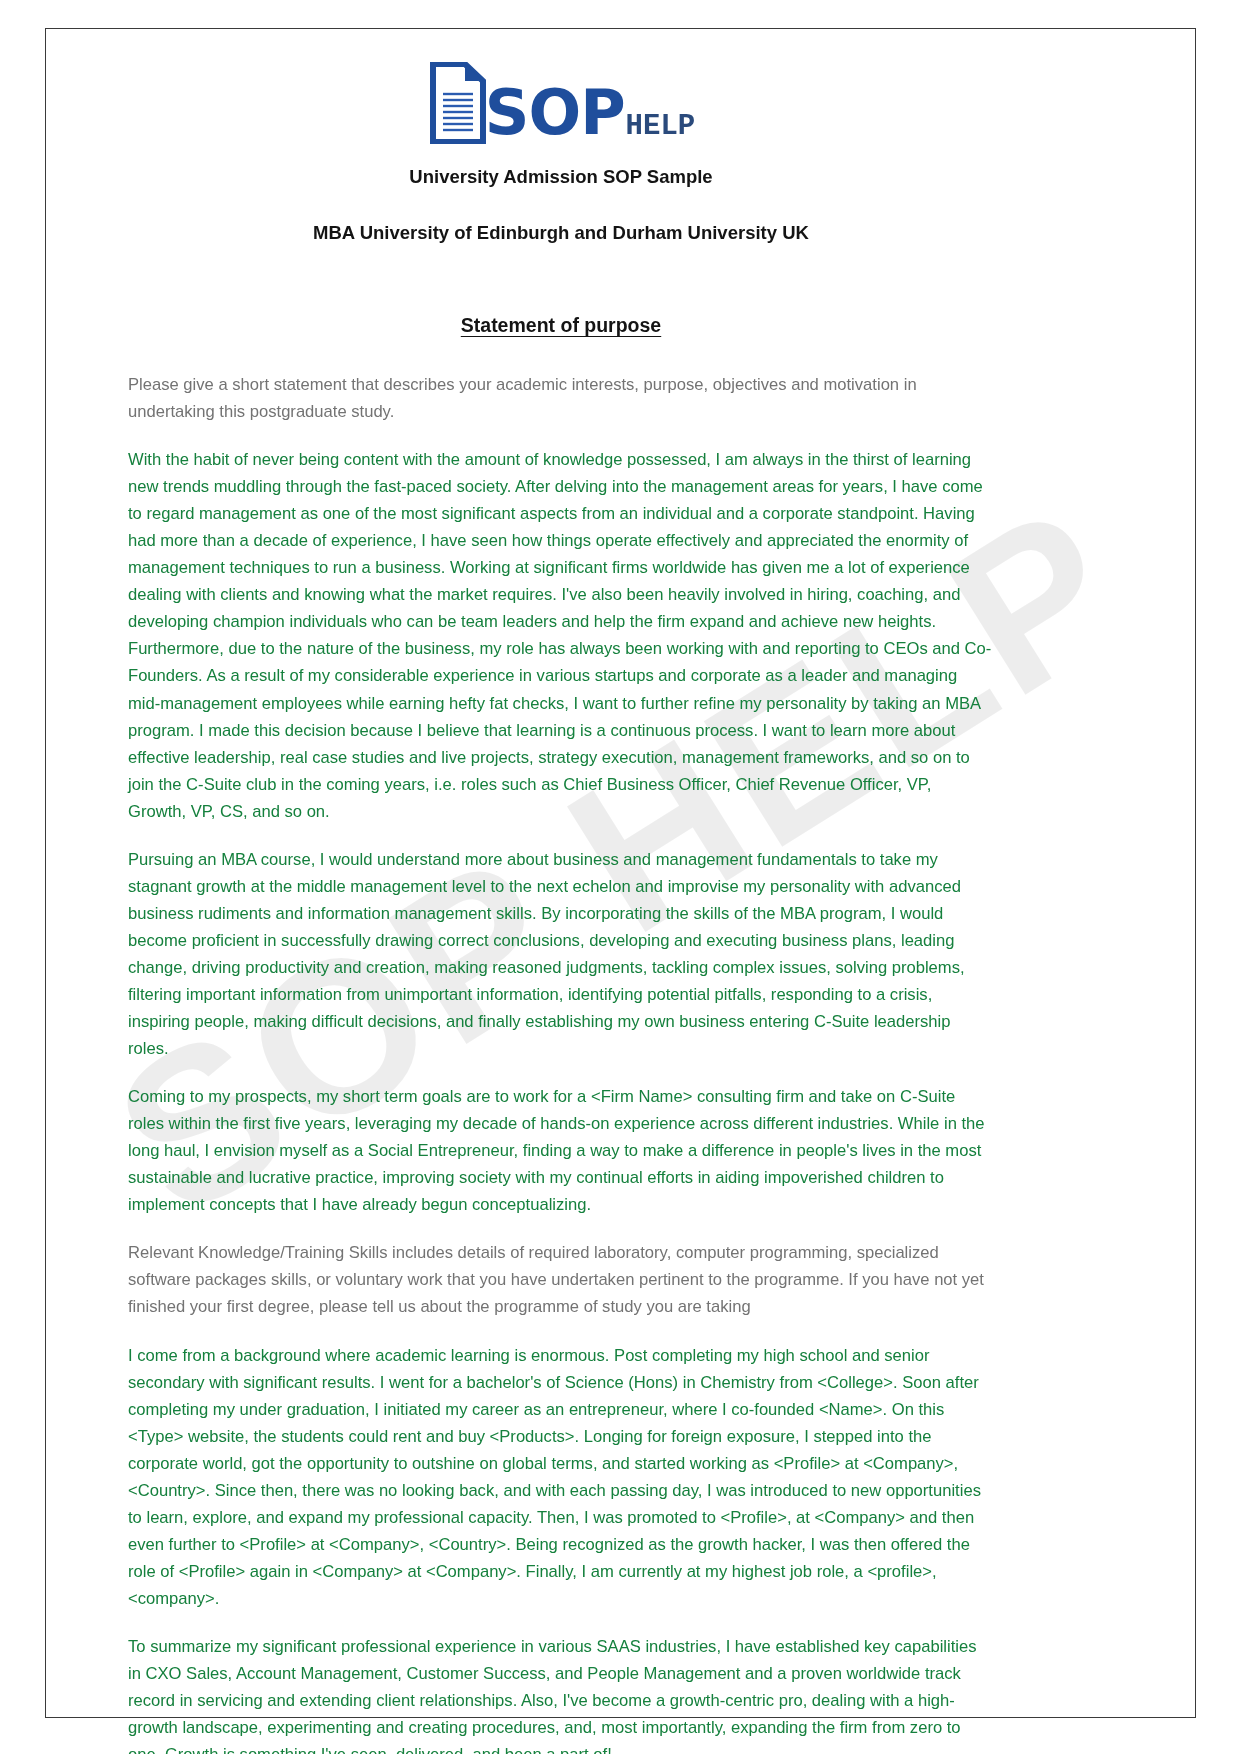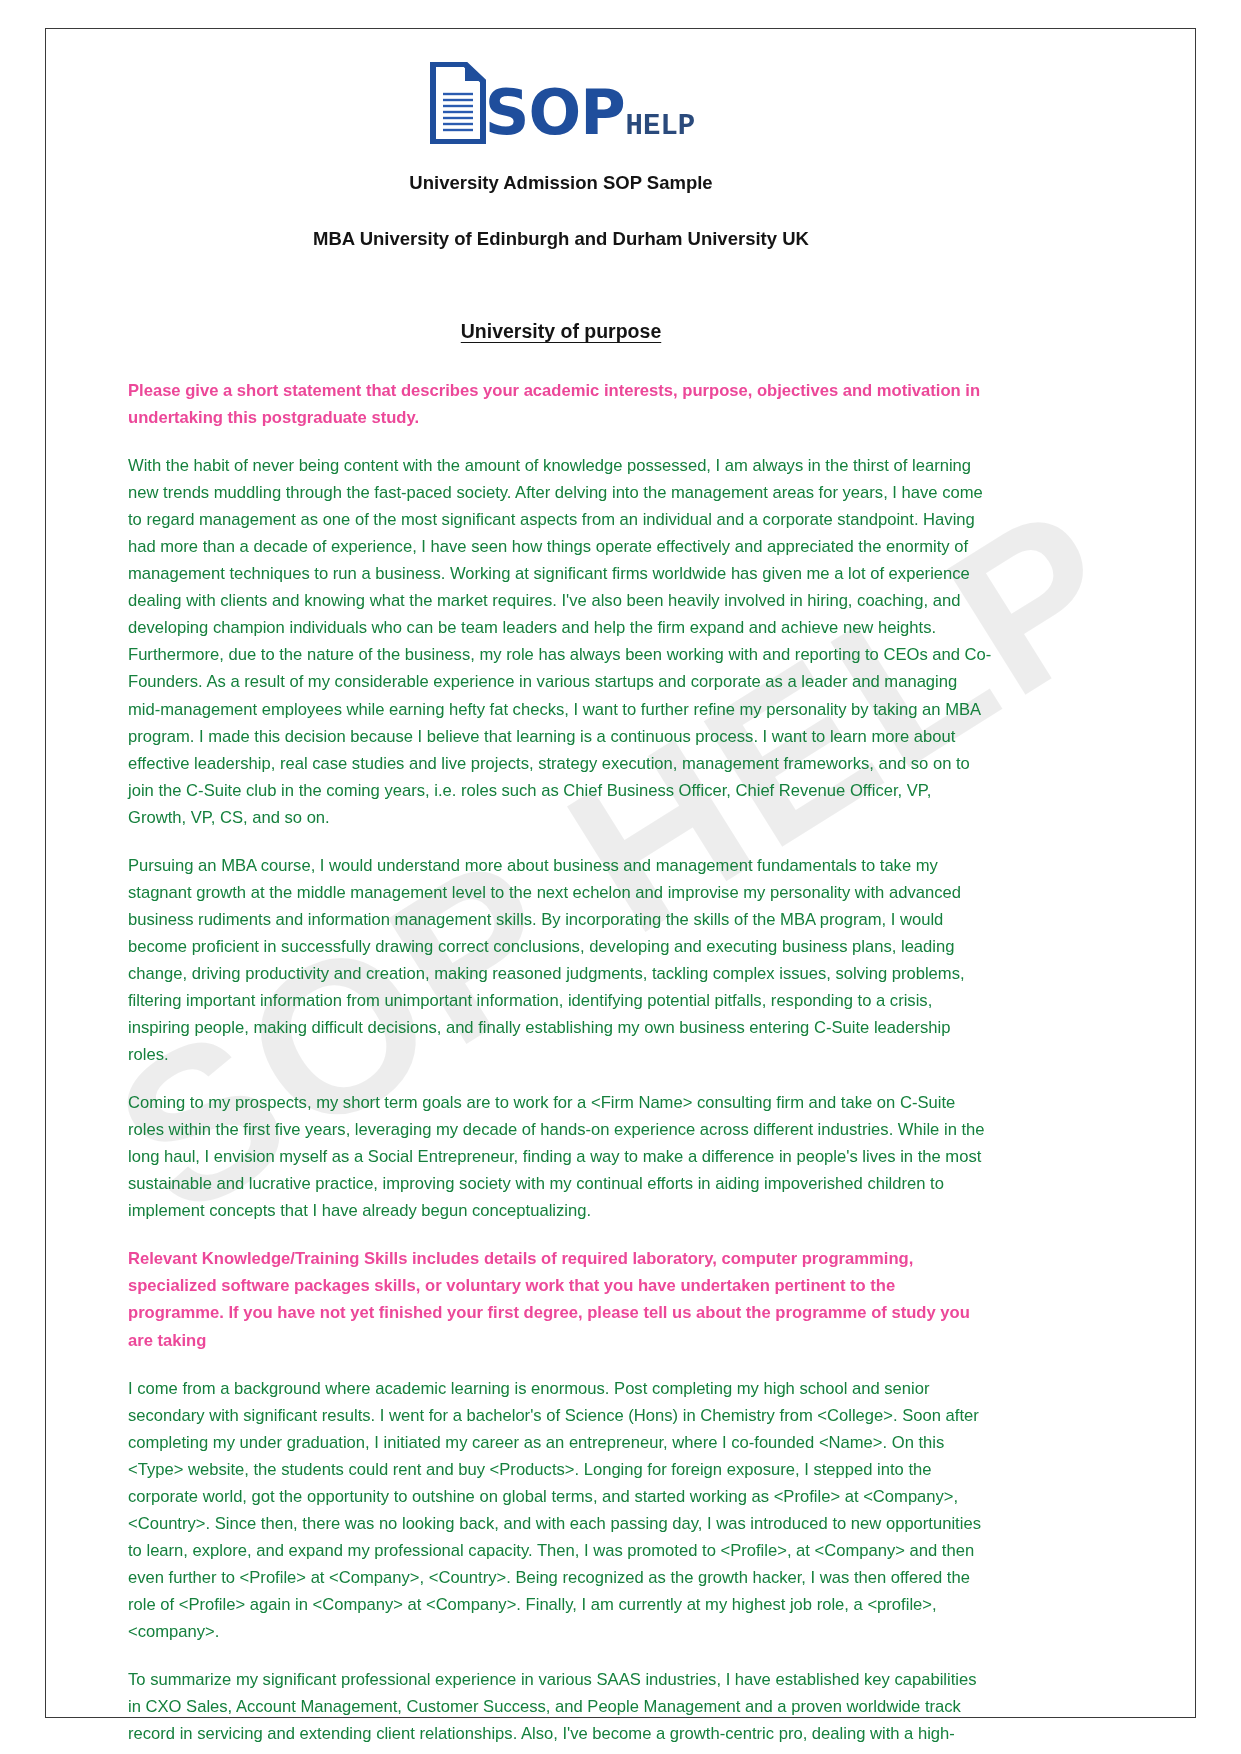--- a/index.html
+++ b/index.html
@@ -60,21 +60,21 @@
     z-index: 0;
   }
 
   
   .logo-wrap {
     position: relative;
     display: flex;
     justify-content: center;
     align-items: flex-end;
     height: 92px;
-    margin-bottom: 28px;
+    margin-bottom: 22px;
     z-index: 2;
   }
   .logo {
     display: flex;
     align-items: flex-end;
     gap: 0px;
   }
   .logo-doc {
     width: 62px;
     height: 82px;
@@ -133,22 +133,22 @@
   p.para {
     margin: 0 0 21px 0;
     font-size: 16.6px;
     line-height: 1.63;
     color: #15803d;
     text-align: left;
     position: relative;
     z-index: 2;
   }
   p.para.bold {
-    font-weight: 700;
-    color: #ec4899;
+    font-weight: 400;
+    color: #737373;
   }
   p.para:last-child { margin-bottom: 0; }
 </style>
 </head>
 <body>
 
 <div class="page">
 
   <div class="page-border"></div>
 
@@ -174,21 +174,21 @@
         <div class="logo-text">
           <span class="logo-sop">SOP</span>
           <span class="logo-help">HELP</span>
         </div>
       </div>
     </div>
 
     <h1 class="doc-title">University Admission SOP Sample</h1>
     <h2 class="doc-subtitle">MBA University of Edinburgh and Durham University UK</h2>
 
-    <h3 class="section-heading"><span>University of purpose</span></h3>
+    <h3 class="section-heading"><span>Statement of purpose</span></h3>
 
     <p class="para bold">Please give a short statement that describes your academic interests, purpose, objectives and motivation in undertaking this postgraduate study.</p>
     <p class="para">With the habit of never being content with the amount of knowledge possessed, I am always in the thirst of learning new trends muddling through the fast-paced society. After delving into the management areas for years, I have come to regard management as one of the most significant aspects from an individual and a corporate standpoint. Having had more than a decade of experience, I have seen how things operate effectively and appreciated the enormity of management techniques to run a business. Working at significant firms worldwide has given me a lot of experience dealing with clients and knowing what the market requires. I've also been heavily involved in hiring, coaching, and developing champion individuals who can be team leaders and help the firm expand and achieve new heights. Furthermore, due to the nature of the business, my role has always been working with and reporting to CEOs and Co-Founders. As a result of my considerable experience in various startups and corporate as a leader and managing mid-management employees while earning hefty fat checks, I want to further refine my personality by taking an MBA program. I made this decision because I believe that learning is a continuous process. I want to learn more about effective leadership, real case studies and live projects, strategy execution, management frameworks, and so on to join the C-Suite club in the coming years, i.e. roles such as Chief Business Officer, Chief Revenue Officer, VP, Growth, VP, CS, and so on.</p>
     <p class="para">Pursuing an MBA course, I would understand more about business and management fundamentals to take my stagnant growth at the middle management level to the next echelon and improvise my personality with advanced business rudiments and information management skills. By incorporating the skills of the MBA program, I would become proficient in successfully drawing correct conclusions, developing and executing business plans, leading change, driving productivity and creation, making reasoned judgments, tackling complex issues, solving problems, filtering important information from unimportant information, identifying potential pitfalls, responding to a crisis, inspiring people, making difficult decisions, and finally establishing my own business entering C-Suite leadership roles.</p>
     <p class="para">Coming to my prospects, my short term goals are to work for a &lt;Firm Name&gt; consulting firm and take on C-Suite roles within the first five years, leveraging my decade of hands-on experience across different industries. While in the long haul, I envision myself as a Social Entrepreneur, finding a way to make a difference in people's lives in the most sustainable and lucrative practice, improving society with my continual efforts in aiding impoverished children to implement concepts that I have already begun conceptualizing.</p>
     <p class="para bold">Relevant Knowledge/Training Skills includes details of required laboratory, computer programming, specialized software packages skills, or voluntary work that you have undertaken pertinent to the programme. If you have not yet finished your first degree, please tell us about the programme of study you are taking</p>
     <p class="para">I come from a background where academic learning is enormous. Post completing my high school and senior secondary with significant results. I went for a bachelor's of Science (Hons) in Chemistry from &lt;College&gt;. Soon after completing my under graduation, I initiated my career as an entrepreneur, where I co-founded &lt;Name&gt;. On this &lt;Type&gt; website, the students could rent and buy &lt;Products&gt;. Longing for foreign exposure, I stepped into the corporate world, got the opportunity to outshine on global terms, and started working as &lt;Profile&gt; at &lt;Company&gt;, &lt;Country&gt;. Since then, there was no looking back, and with each passing day, I was introduced to new opportunities to learn, explore, and expand my professional capacity. Then, I was promoted to &lt;Profile&gt;, at &lt;Company&gt; and then even further to &lt;Profile&gt; at &lt;Company&gt;, &lt;Country&gt;. Being recognized as the growth hacker, I was then offered the role of &lt;Profile&gt; again in &lt;Company&gt; at &lt;Company&gt;. Finally, I am currently at my highest job role, a &lt;profile&gt;, &lt;company&gt;.</p>
     <p class="para">To summarize my significant professional experience in various SAAS industries, I have established key capabilities in CXO Sales, Account Management, Customer Success, and People Management and a proven worldwide track record in servicing and extending client relationships. Also, I've become a growth-centric pro, dealing with a high-growth landscape, experimenting and creating procedures, and, most importantly, expanding the firm from zero to one. Growth is something I've seen, delivered, and been a part of!</p>
 
   </div>

